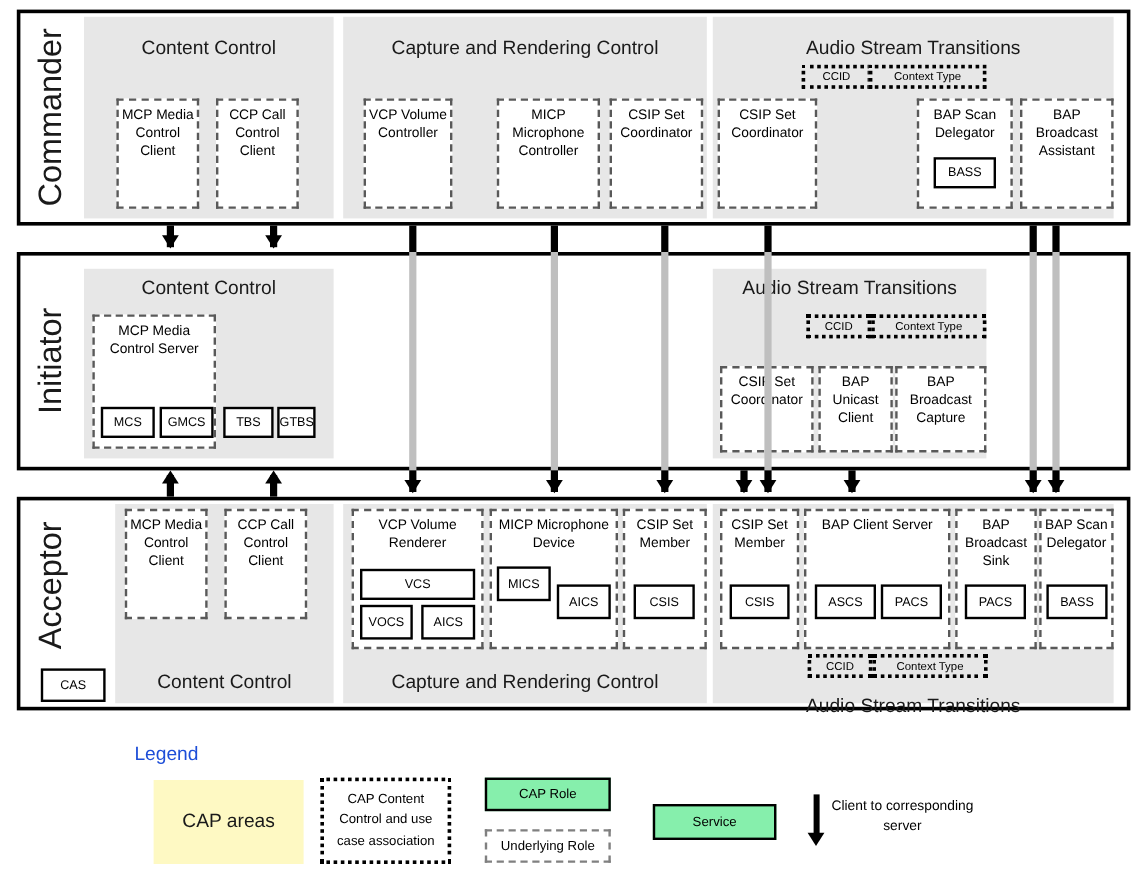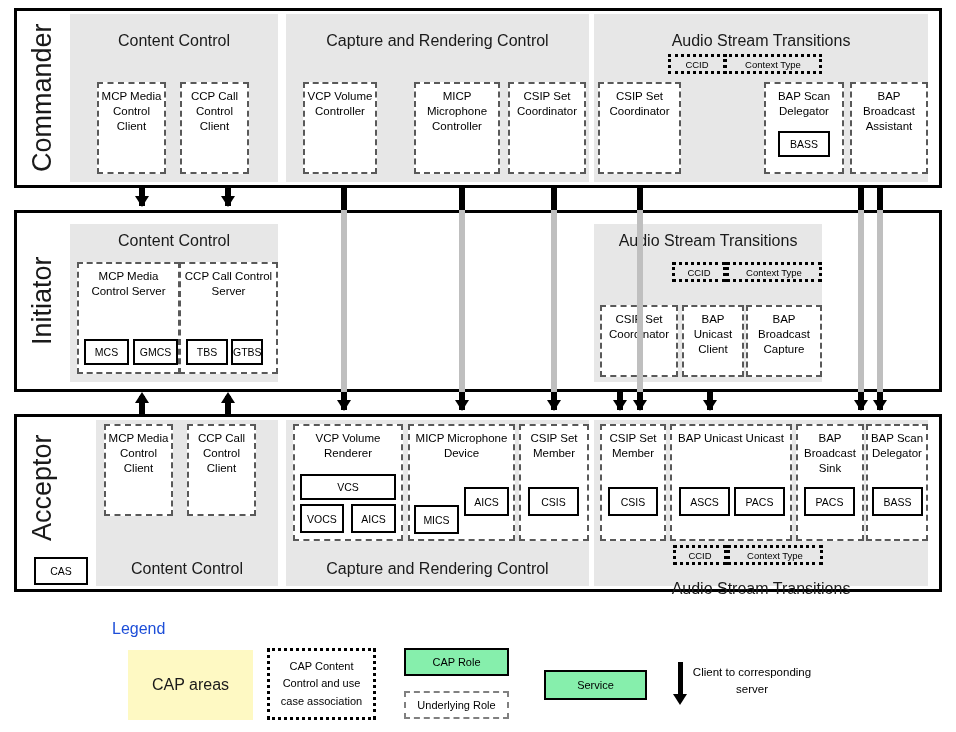--- a/index.html
+++ b/index.html
@@ -145,23 +145,20 @@
     <div class="cap-title" style="top:8px;">Content Control</div>
   </div>
   <div class="abs role-dashed" style="left:77px;top:262px;width:103px;height:112px;">
     <span class="role-label">MCP Media Control Server</span>
   </div>
   <div class="abs role-solid" style="left:84px;top:339px;width:45px;height:26px;">
     <span class="role-label">MCS</span>
   </div>
   <div class="abs role-solid" style="left:133px;top:339px;width:45px;height:26px;">
     <span class="role-label">GMCS</span>
-  </div>
-  <div class="abs role-dashed" style="left:179px;top:262px;width:99px;height:112px;">
-    <span class="role-label">CCP Call Control Server</span>
   </div>
   <div class="abs role-solid" style="left:186px;top:339px;width:42px;height:26px;">
     <span class="role-label">TBS</span>
   </div>
   <div class="abs role-solid" style="left:231px;top:339px;width:32px;height:26px;">
     <span class="role-label">GTBS</span>
   </div>
 
   <div class="abs cap-area" style="left:594px;top:224px;width:228px;height:158px;">
     <div class="cap-title" style="top:8px;">Audio Stream Transitions</div>
@@ -239,21 +236,21 @@
   </div>
   <div class="abs role-solid" style="left:300px;top:504px;width:44px;height:29px;">
     <span class="role-label">VOCS</span>
   </div>
   <div class="abs role-solid" style="left:351px;top:504px;width:45px;height:29px;">
     <span class="role-label">AICS</span>
   </div>
   <div class="abs role-dashed" style="left:408px;top:424px;width:107px;height:117px;">
     <span class="role-label">MICP Microphone Device</span>
   </div>
-  <div class="abs role-solid" style="left:414px;top:505px;width:45px;height:29px;">
+  <div class="abs role-solid" style="left:414px;top:472px;width:45px;height:29px;">
     <span class="role-label">MICS</span>
   </div>
   <div class="abs role-solid" style="left:464px;top:487px;width:45px;height:29px;">
     <span class="role-label">AICS</span>
   </div>
   <div class="abs role-dashed" style="left:519px;top:424px;width:70px;height:117px;">
     <span class="role-label">CSIP Set Member</span>
   </div>
   <div class="abs role-solid" style="left:528px;top:487px;width:51px;height:29px;">
     <span class="role-label">CSIS</span>
@@ -262,21 +259,21 @@
   <div class="abs cap-area" style="left:594px;top:420px;width:334px;height:166px;">
     <div class="cap-title" style="top:160px;">Audio Stream Transitions</div>
   </div>
   <div class="abs role-dashed" style="left:600px;top:424px;width:66px;height:117px;">
     <span class="role-label">CSIP Set Member</span>
   </div>
   <div class="abs role-solid" style="left:608px;top:487px;width:50px;height:29px;">
     <span class="role-label">CSIS</span>
   </div>
   <div class="abs role-dashed" style="left:670px;top:424px;width:122px;height:117px;">
-    <span class="role-label">BAP Unicast Unicast</span>
+    <span class="role-label">BAP Client Server</span>
   </div>
   <div class="abs role-solid" style="left:679px;top:487px;width:51px;height:29px;">
     <span class="role-label">ASCS</span>
   </div>
   <div class="abs role-solid" style="left:734px;top:487px;width:51px;height:29px;">
     <span class="role-label">PACS</span>
   </div>
   <div class="abs role-dashed" style="left:796px;top:424px;width:68px;height:117px;">
     <span class="role-label">BAP Broadcast Sink</span>
   </div>

